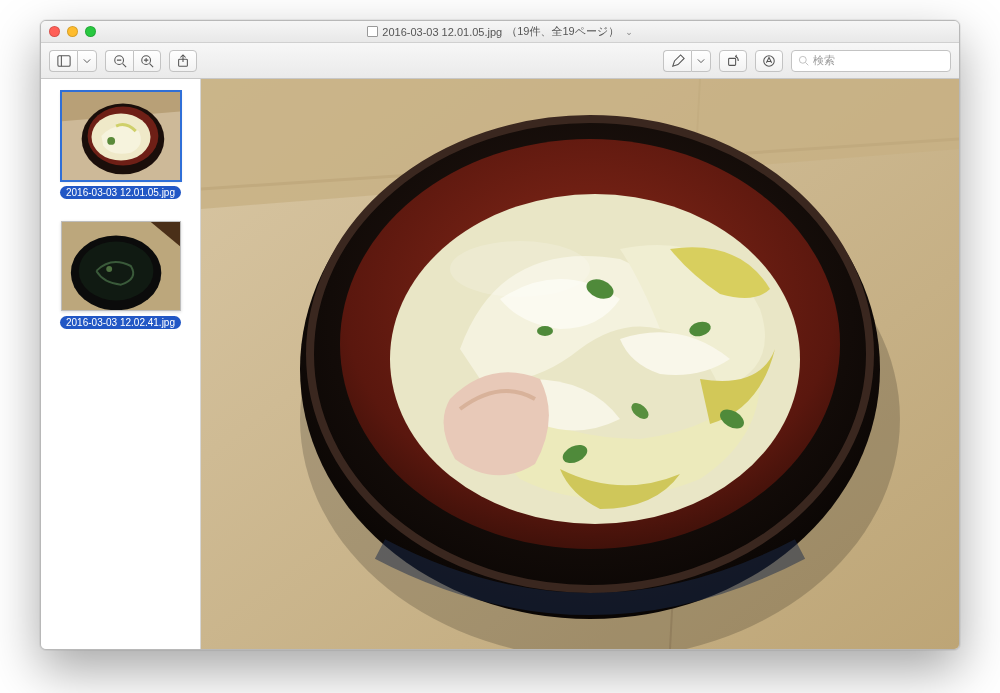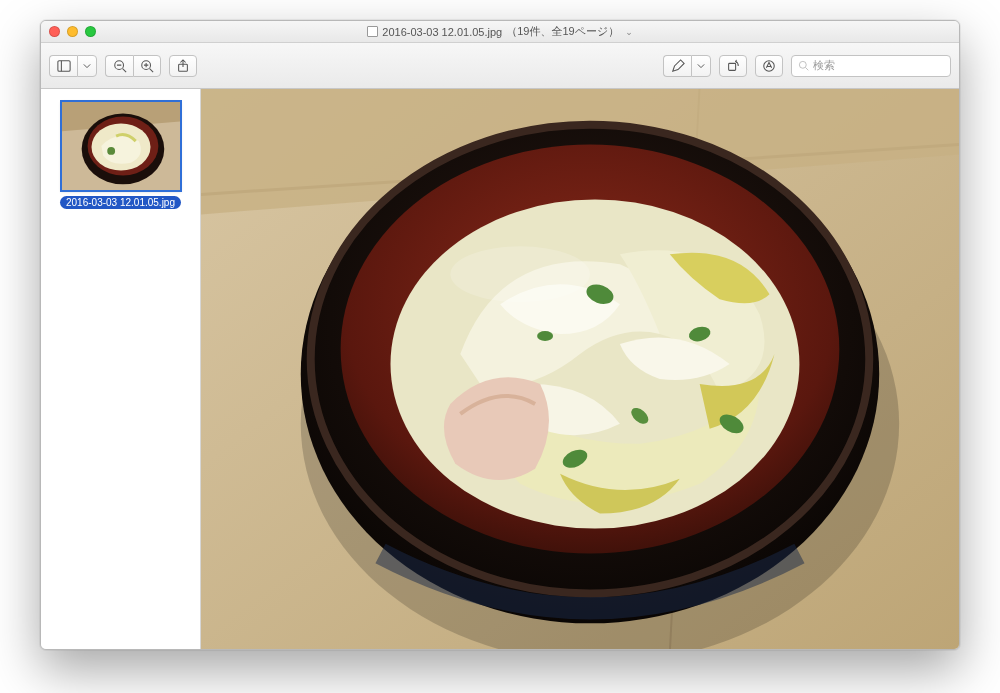--- a/index.html
+++ b/index.html
@@ -45,21 +45,21 @@
     pointer-events:none;
     color:#555;
   }
   .title-center .mini-icon {
     width:11px; height:11px; background:#fff; border:1px solid #999; border-radius:1px;
     display:inline-block;
   }
   .title-center .chev { color:#888; font-size:9px; margin-left:2px;}
   
   .toolbar {
-    height: 46px;
+    height: 36px;
     background: linear-gradient(#f7f7f7,#eaeaea);
     border-bottom: 1px solid #c7c7c7;
     display:flex; align-items:center;
     padding: 0 8px;
     gap: 8px;
   }
   .tb-group { display:flex; }
   .tb-btn {
     height: 22px; min-width: 28px;
     background: linear-gradient(#ffffff,#f2f2f2);
@@ -242,20 +242,33 @@
             <path d="M40 45 Q55 28 78 40 Q85 55 70 62 Q50 66 42 55 Z" fill="#f6f3dd"></path>
             <path d="M55 35 Q65 30 75 40" stroke="#cfd06a" stroke-width="3" fill="none"></path>
             <circle cx="50" cy="50" r="4" fill="#5a8a3a"></circle>
           </svg>
         </div>
         <span class="thumb-label">2016-03-03 12.01.05.jpg</span>
       </div>
 
 
 
+      <div class="thumb">
+        <div class="thumb-img">
+          <svg viewBox="0 0 120 90" width="120" height="90">
+            <rect width="120" height="90" fill="#bca77c"></rect>
+            <polygon points="90,0 120,0 120,25" fill="#4a2f18"></polygon>
+            <ellipse cx="55" cy="52" rx="46" ry="38" fill="#0b0b0b"></ellipse>
+            <ellipse cx="55" cy="50" rx="38" ry="30" fill="#101a12"></ellipse>
+            <path d="M35 50 Q50 35 70 45 Q78 58 60 64 Q42 62 35 50" fill="none" stroke="#3a5a3a" stroke-width="2"></path>
+            <circle cx="48" cy="48" r="3" fill="#4d7040"></circle>
+          </svg>
+        </div>
+        <span class="thumb-label">2016-03-03 12.02.41.jpg</span>
+      </div>
 
     </div>
 
     <div class="main">
       <svg class="main-canvas" viewBox="0 0 760 570" preserveAspectRatio="xMidYMid slice">
 
         <defs>
           <linearGradient id="wood" x1="0" y1="0" x2="1" y2="1">
             <stop offset="0" stop-color="#d8c6a3"></stop>
             <stop offset="1" stop-color="#bda576"></stop>

